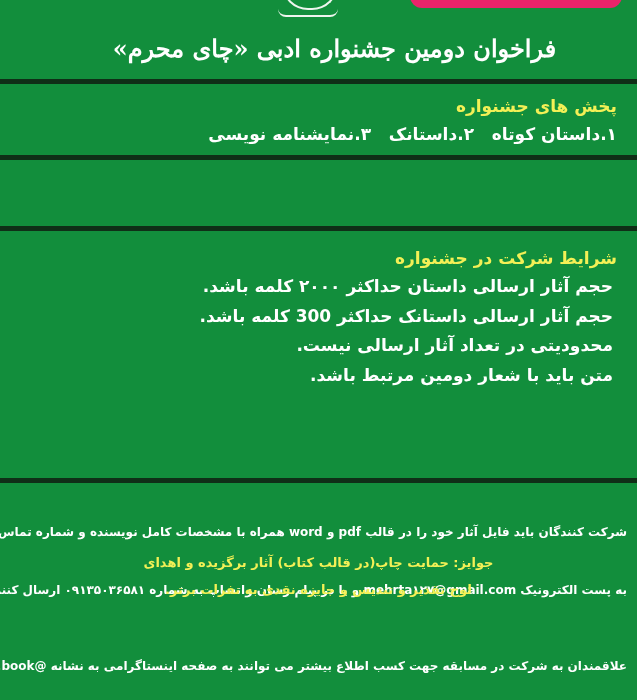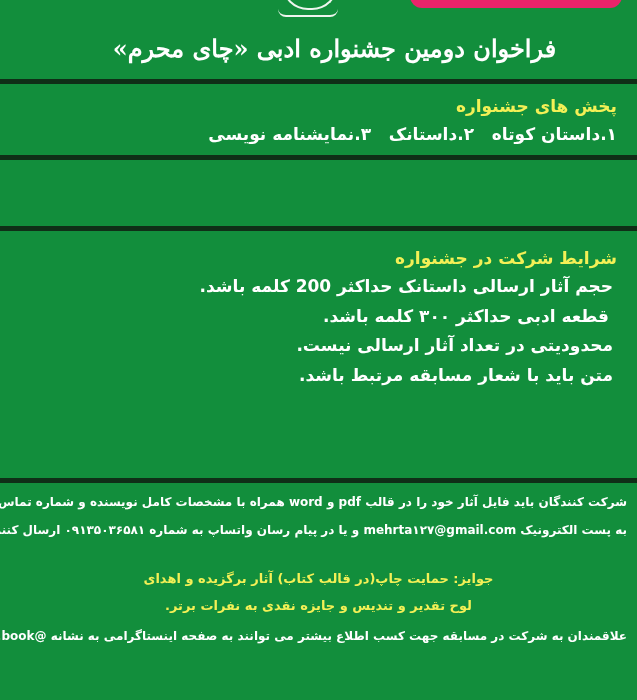--- a/index.html
+++ b/index.html
@@ -36,24 +36,24 @@
     }
     .section { position:absolute; right:20px; left:10px; }
     .heading {
       color:#f3f056; font-weight:bold; font-size:17px; line-height:28px;
     }
     .line {
       font-weight:bold; font-size:17px; line-height:28px; white-space:nowrap;
     }
     .conds .line { line-height:29.5px; padding-right:4px; }
     .footer { position:absolute; left:8px; right:10px; }
-    .footer .line { font-size:12px; line-height:28px; font-weight:bold; }
+    .footer .line { font-size:12px; line-height:28px; font-weight:bold;margin-top:30px; }
     .prizes {
       position:absolute; left:0; right:0; text-align:center;
-      color:#f3f056; font-weight:bold; font-size:13px; line-height:27px;margin-top:16px;
+      color:#f3f056; font-weight:bold; font-size:13px; line-height:27px;
     }
   </style>
 </head>
 <body>
 
 <div class="pink-badge"></div>
 
 <div class="logo">
   <div class="logo-cup"></div>
 
@@ -71,24 +71,24 @@
 
 <div class="divider" style="top:155px;"></div>
 
 <div class="section" style="top:163px;">
 </div>
 
 <div class="divider" style="top:226px;"></div>
 
 <div class="section conds" style="top:244px;">
   <div class="heading">شرایط شرکت در جشنواره</div>
-  <div class="line">حجم آثار ارسالی داستانک حداکثر 200 کلمه باشد.</div>
-  <div class="line" style="padding-right:8px;">قطعه ادبی حداکثر ۳۰۰ کلمه باشد.</div>
+  <div class="line">حجم آثار ارسالی داستان حداکثر ۲۰۰۰ کلمه باشد.</div>
+  <div class="line">حجم آثار ارسالی داستانک حداکثر 300 کلمه باشد.</div>
   <div class="line">محدودیتی در تعداد آثار ارسالی نیست.</div>
-  <div class="line">متن باید با شعار مسابقه مرتبط باشد.</div>
+  <div class="line">متن باید با شعار دومین مرتبط باشد.</div>
 </div>
 
 <div class="divider" style="top:478px;"></div>
 
 <div class="footer" style="top:488px;">
   <div class="line">شرکت کنندگان باید فایل آثار خود را در قالب pdf و word همراه با مشخصات کامل نویسنده و شماره تماس</div>
   <div class="line">به پست الکترونیک mehrta۱۲۷@gmail.com و یا در پیام رسان واتساپ به شماره ۰۹۱۳۵۰۳۶۵۸۱ ارسال کنند.</div>
 </div>
 
 <div class="prizes" style="top:549px;">

